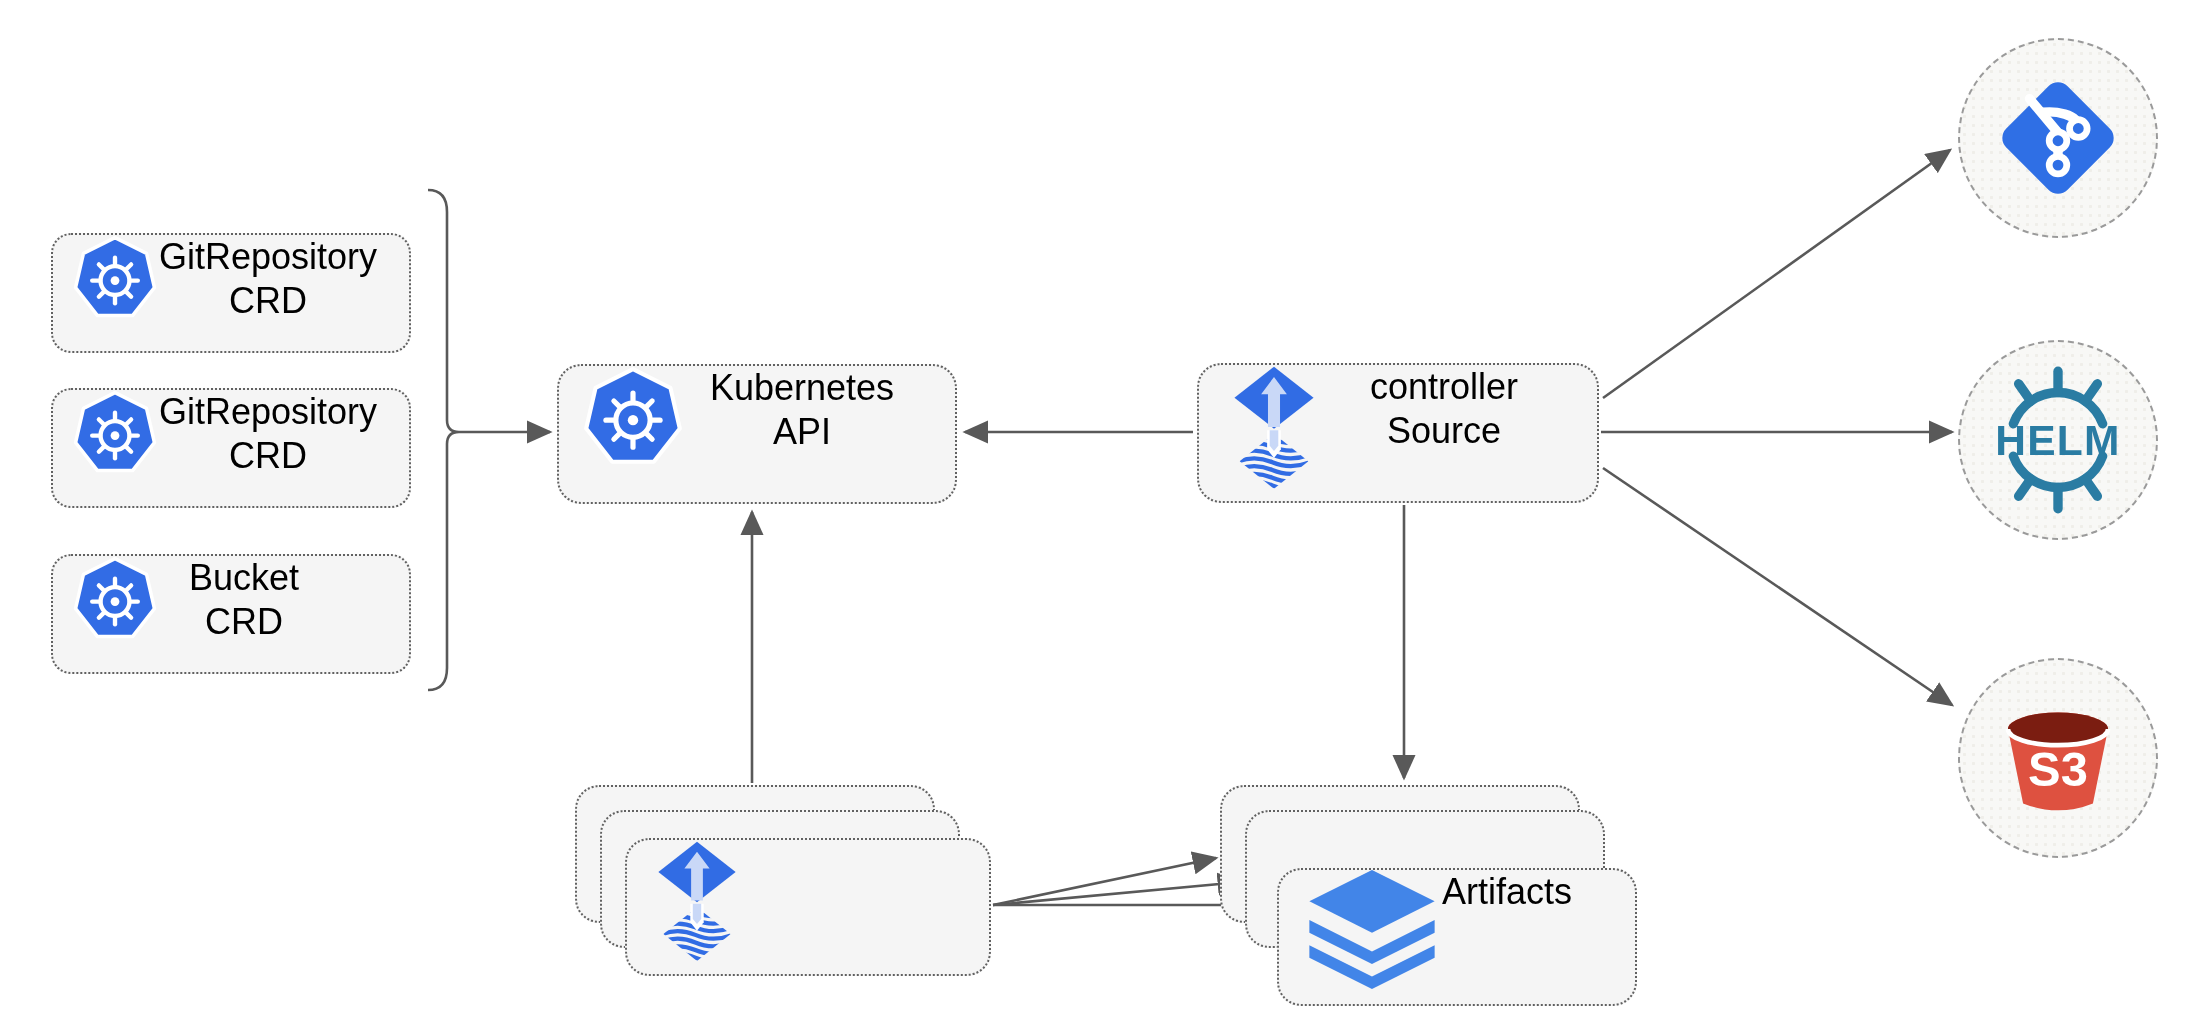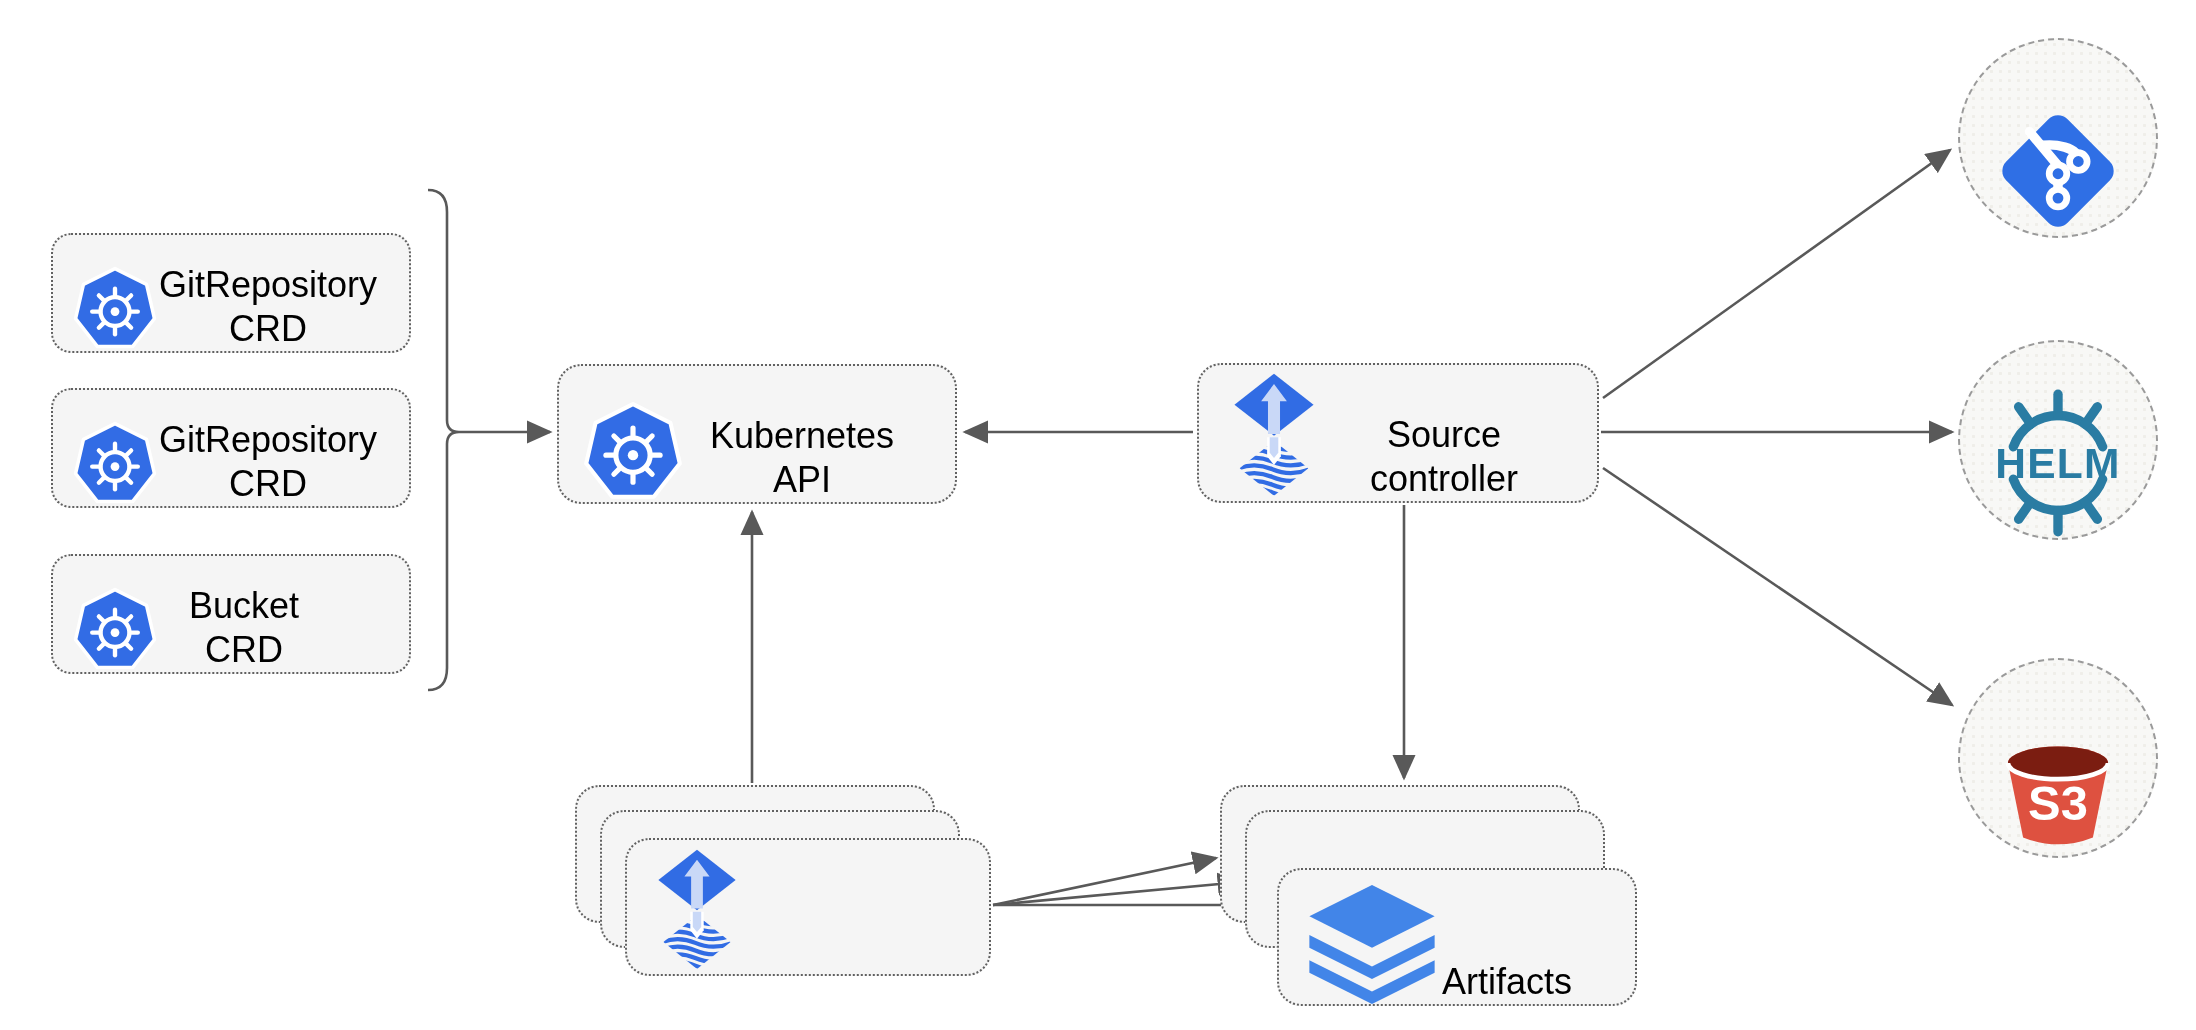--- a/index.html
+++ b/index.html
@@ -8,39 +8,39 @@
     --git-blue:#2F6FE5; --helm-teal:#2A7CA3; --s3-red:#DE5140; --s3-dark:#7B1D11;
     --layers-blue:#4285E8; --text:#000000;
   }
   html,body{margin:0;padding:0;background:#ffffff;}
   .canvas{
     position:relative; width:2196px; height:1030px; background:#ffffff; overflow:hidden;
     font-family:"Liberation Sans","DejaVu Sans",sans-serif; color:var(--text);
   }
   svg.connectors{position:absolute; left:0; top:0; width:2196px; height:1030px; pointer-events:none;}
   .node{
-    position:absolute; box-sizing:border-box; display:flex; align-items:flex-end;
+    position:absolute; box-sizing:border-box; display:flex; align-items:flex-start;
     background:var(--box-fill); border:2px dotted var(--box-border); border-radius:24px;
   }
   .node .nlabel{
     flex:1; text-align:center; font-size:36px; line-height:1.22; color:var(--text); font-weight:400;
   }
   .node .nlabel span{display:block;}
   .icon{display:flex; align-items:center; justify-content:center; flex:0 0 auto;}
   .ghost{
     position:absolute; box-sizing:border-box; background:var(--box-fill);
     border:2px dotted var(--box-border); border-radius:24px;
   }
   .ext-circle{
     position:absolute; box-sizing:border-box; width:200px; height:200px; border-radius:50%;
     background:var(--circle-fill);
     background-image:radial-gradient(#efeee9 1.4px, transparent 1.5px);
     background-size:9px 9px;
     border:2.5px dashed var(--circle-border);
-    display:flex; align-items:flex-end; justify-content:center;
+    display:flex; align-items:center; justify-content:center;
   }
   .helm-word{font-family:"Liberation Sans","DejaVu Sans",sans-serif; font-weight:bold; letter-spacing:1px;}
   .s3-word{font-family:"Liberation Sans","DejaVu Sans",sans-serif; font-weight:bold;}
 </style>
 </head>
 <body>
 
 <div class="canvas">
 
   <svg width="0" height="0" style="position:absolute" aria-hidden="true">
@@ -149,22 +149,22 @@
     </span>
   </div>
 
   <div class="node" style="left:1197px;top:363px;width:402px;height:140px">
     <span class="icon" style="margin-left:32px">
       <svg width="86" height="129" viewBox="0 0 100 150">
           <use href="#flux-sym"></use>
         </svg>
     </span>
     <span class="nlabel" style="padding-right:26px">
+      <span>controller</span>
       <span>Source</span>
-      <span>controller</span>
     </span>
   </div>
 
   <div class="ghost" style="left:575px;top:785px;width:360px;height:138px"></div>
   <div class="ghost" style="left:600px;top:810px;width:360px;height:138px"></div>
   <div class="node" style="left:625px;top:838px;width:366px;height:138px">
     <span class="icon" style="margin-left:28px">
       <svg width="84" height="126" viewBox="0 0 100 150">
           <use href="#flux-sym"></use>
         </svg>

